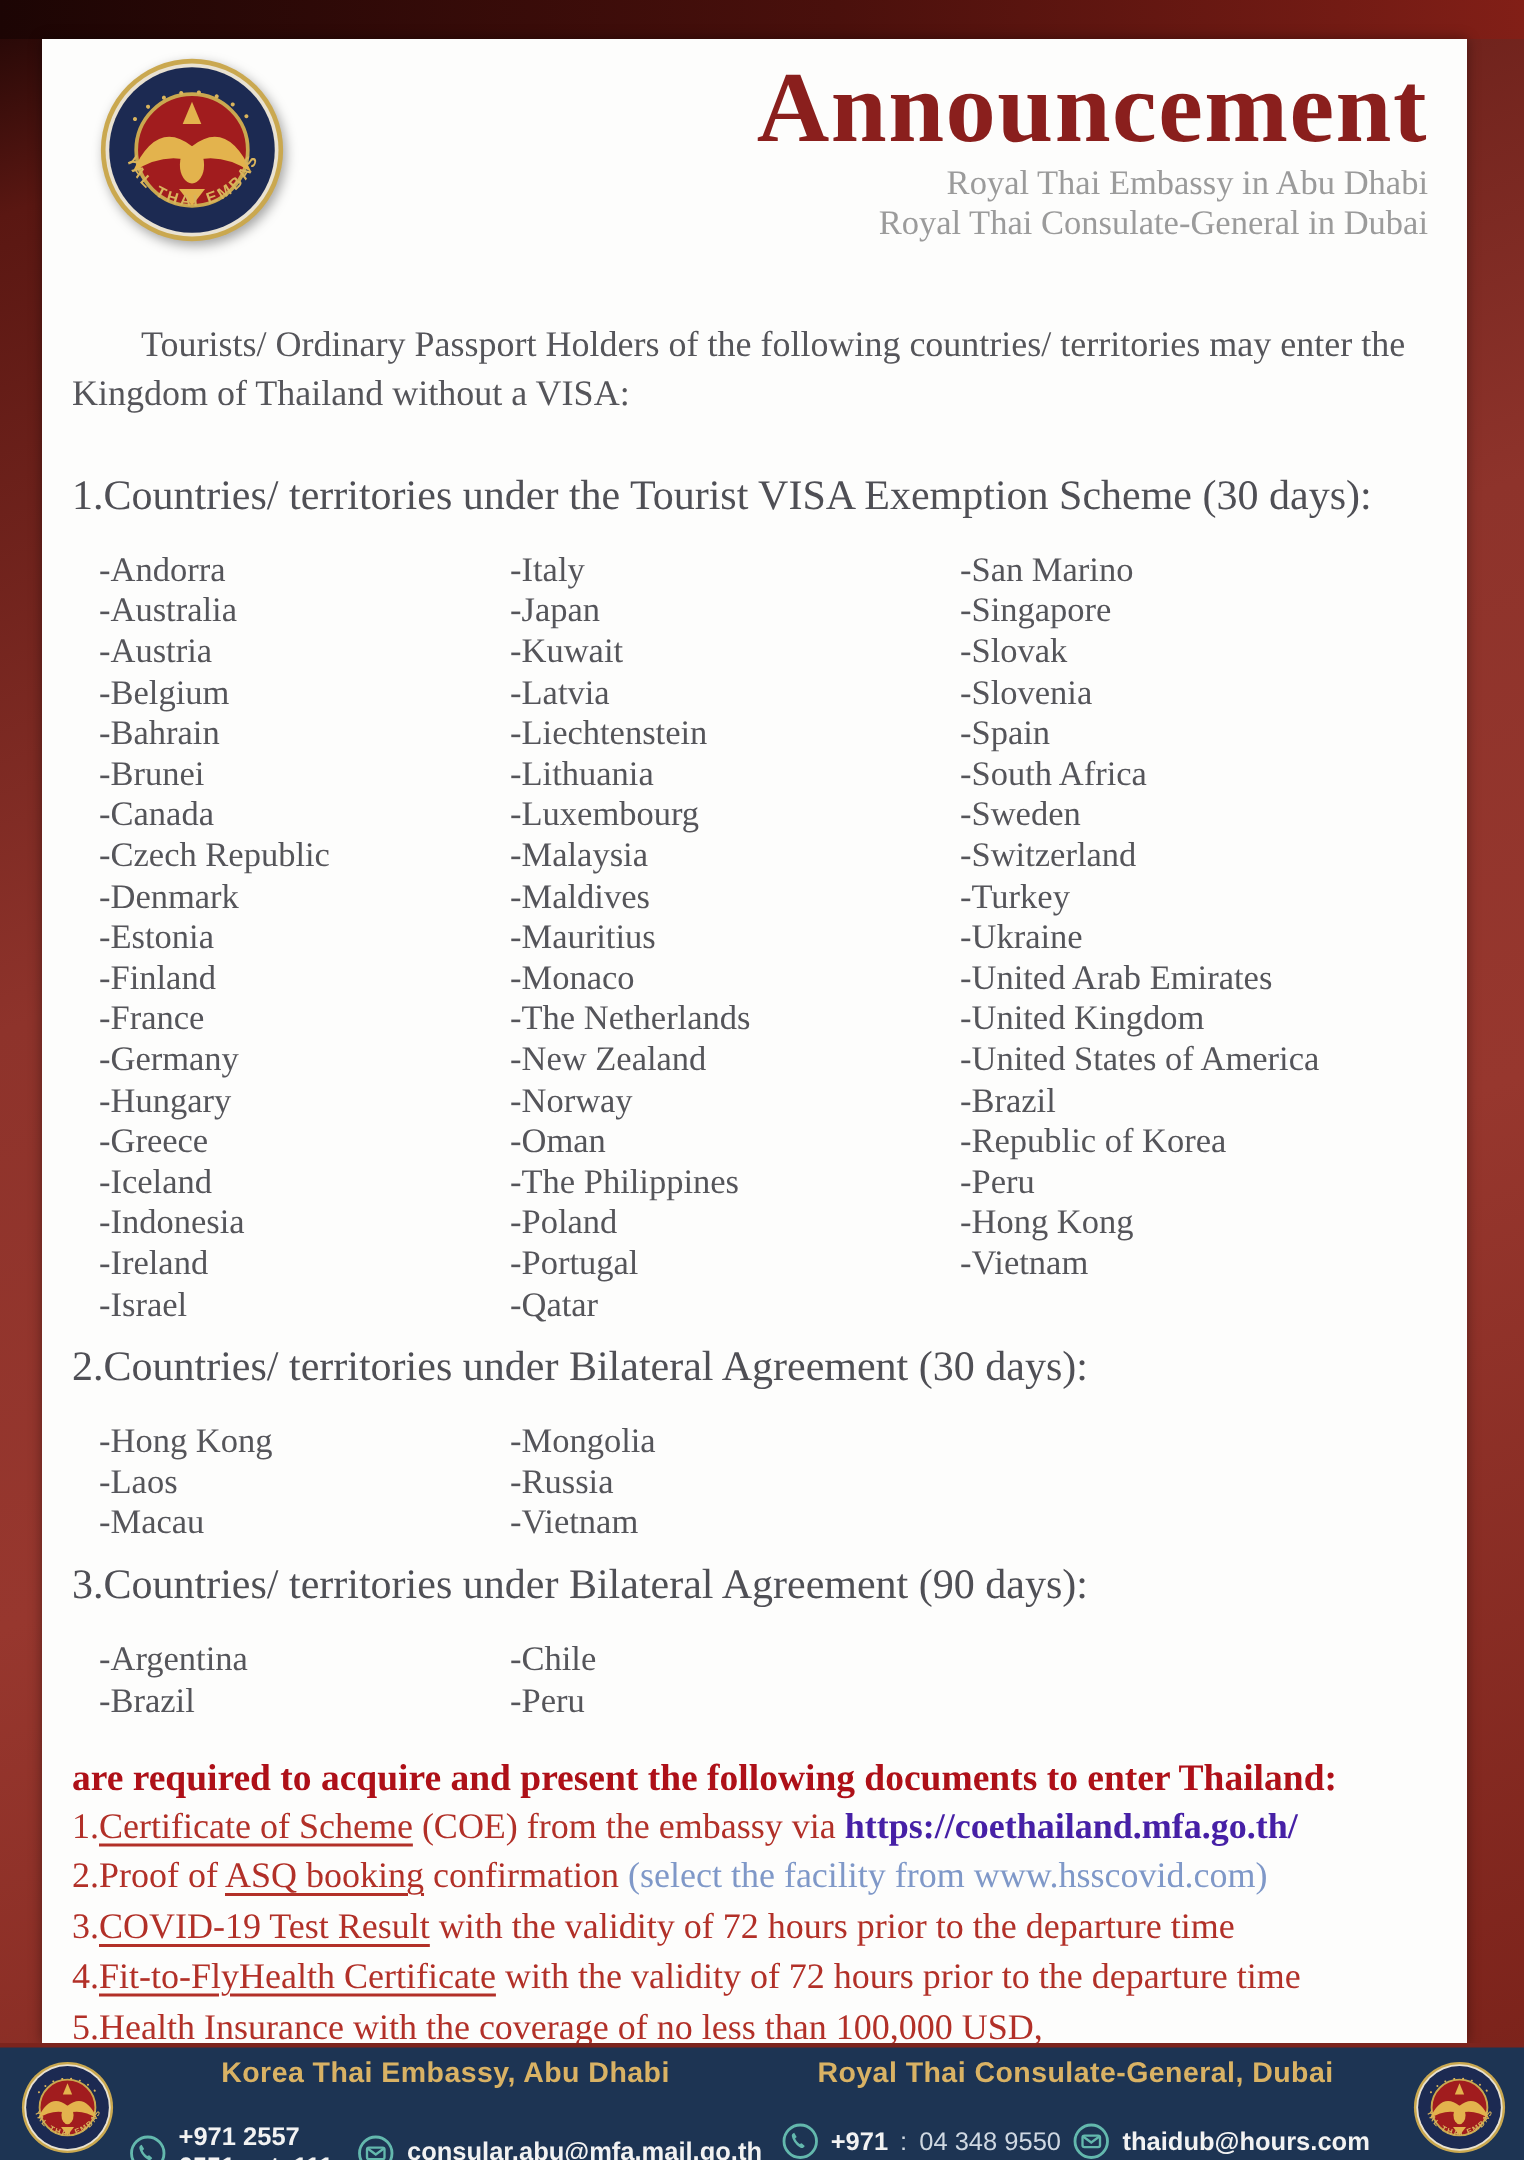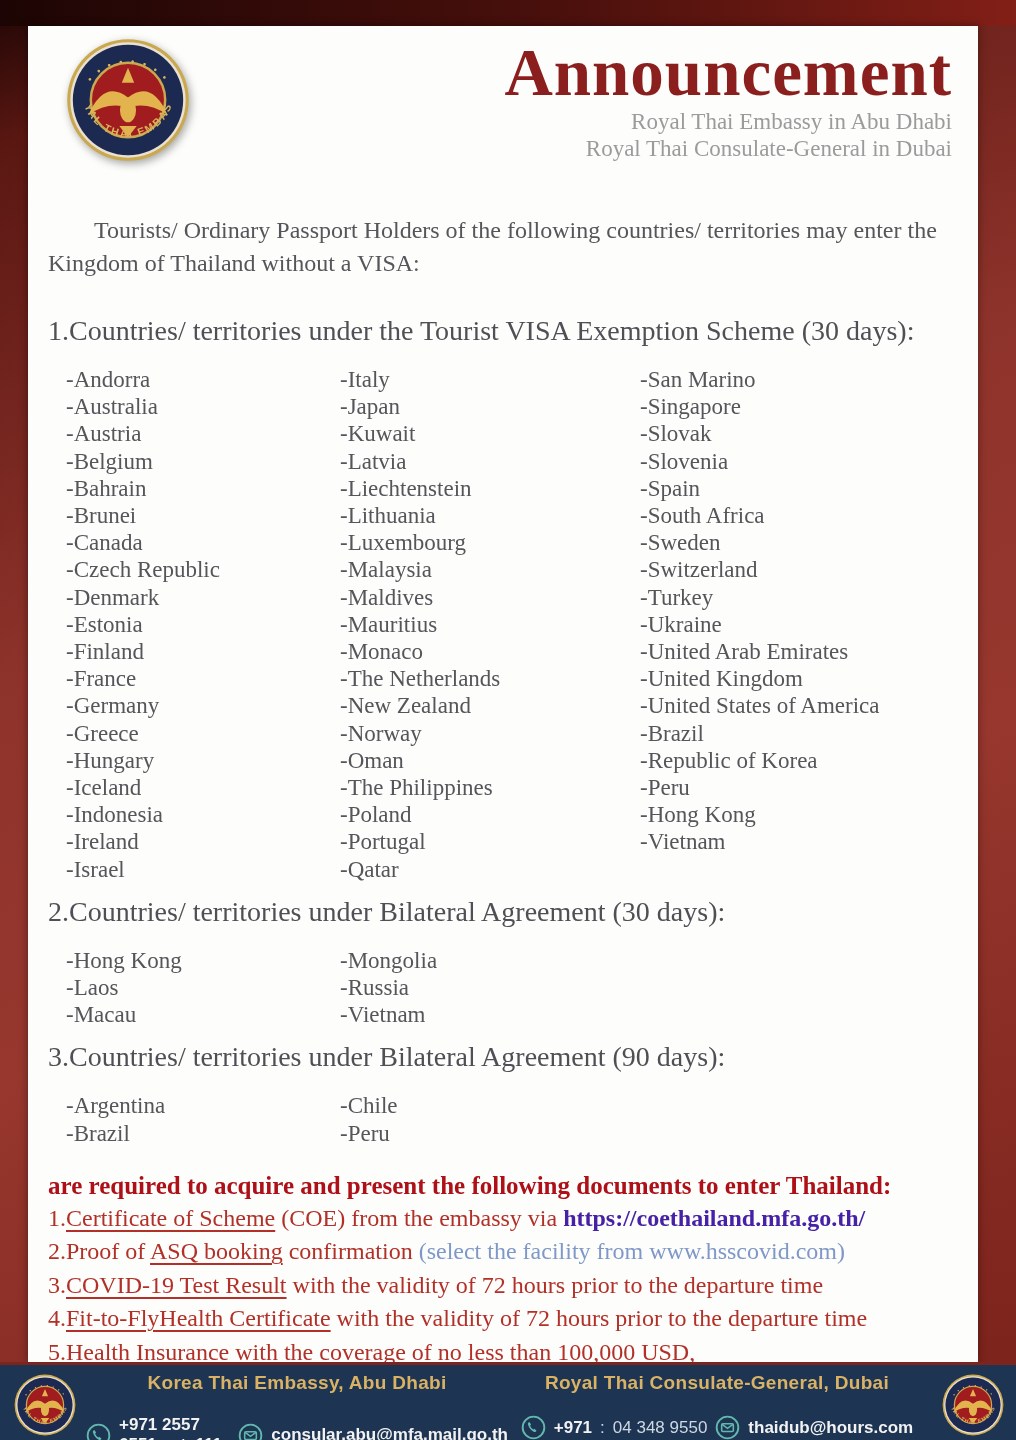--- a/index.html
+++ b/index.html
@@ -123,22 +123,22 @@
             <div class="country-item">-Belgium</div>
             <div class="country-item">-Bahrain</div>
             <div class="country-item">-Brunei</div>
             <div class="country-item">-Canada</div>
             <div class="country-item">-Czech Republic</div>
             <div class="country-item">-Denmark</div>
             <div class="country-item">-Estonia</div>
             <div class="country-item">-Finland</div>
             <div class="country-item">-France</div>
             <div class="country-item">-Germany</div>
+            <div class="country-item">-Hungary</div>
             <div class="country-item">-Greece</div>
-            <div class="country-item">-Hungary</div>
             <div class="country-item">-Iceland</div>
             <div class="country-item">-Indonesia</div>
             <div class="country-item">-Ireland</div>
             <div class="country-item">-Israel</div>
           </div>
         <div class="col w2">
             <div class="country-item">-Italy</div>
             <div class="country-item">-Japan</div>
             <div class="country-item">-Kuwait</div>
             <div class="country-item">-Latvia</div>

